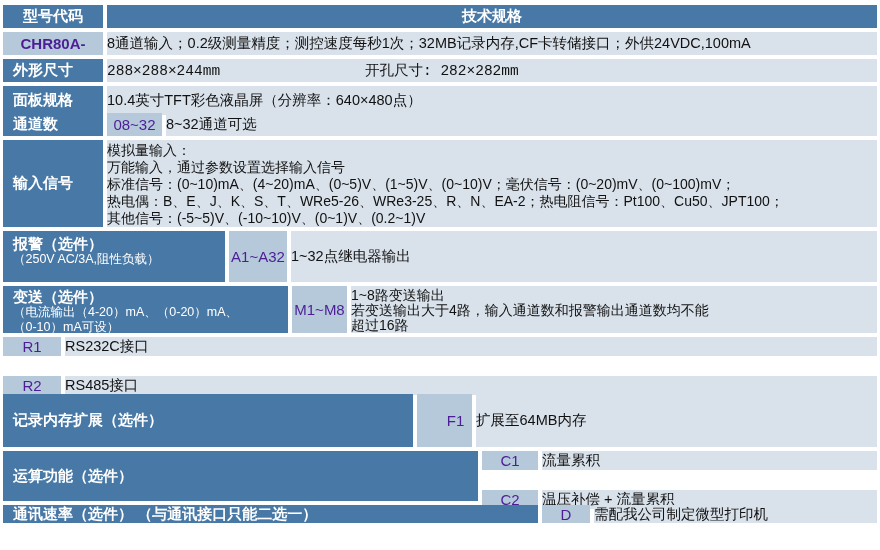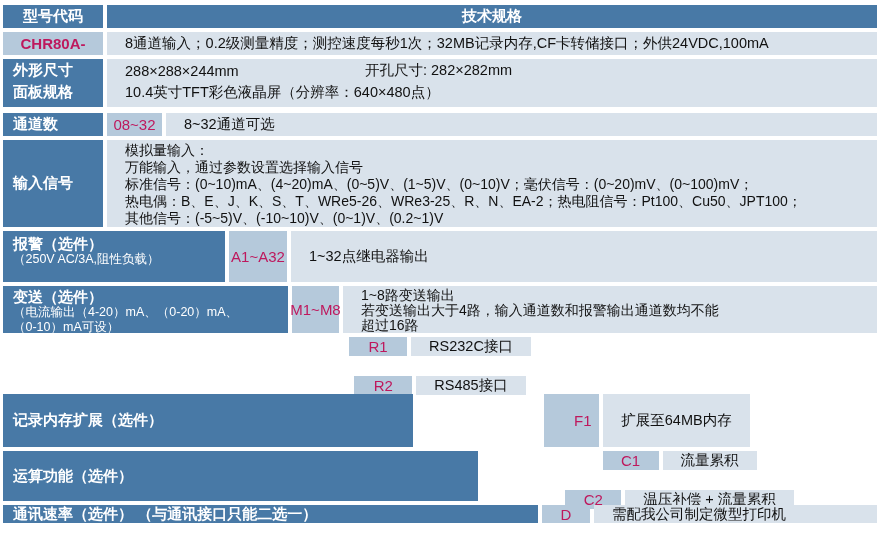--- a/index.html
+++ b/index.html
@@ -6,29 +6,29 @@
   .page{position:relative;width:880px;height:550px;background:#fff;
         font-family:"Liberation Sans",sans-serif;color:#111;overflow:hidden;}
   .row{position:absolute;left:3px;right:3px;display:flex;gap:4px;}
   .cell{box-sizing:border-box;}
   .lbl{background:var(--dark);color:#fff;font-weight:bold;font-size:15px;
        display:flex;align-items:center;padding:0 10px;flex-shrink:0;}
   .lbl.multi{flex-direction:column;align-items:flex-start;justify-content:flex-start;padding-top:2px;}
   .lbl .sub{font-size:12.5px;font-weight:normal;line-height:15px;}
   .lbl .main{line-height:17px;}
   .hdr{justify-content:center;padding:8px;text-align:center;}
-  .code{background:var(--code);color:#be185d;font-size:15px;display:flex;
+  .code{background:var(--code);color:#4c1d95;font-size:15px;display:flex;
         align-items:center;justify-content:center;flex-shrink:0;}
   .val{background:var(--content);color:#111;font-size:14.5px;display:flex;
-       align-items:center;padding:0 18px;flex:1;min-width:0;}
+       align-items:center;padding:0 0;flex:1;min-width:0;}
   .val.multi{flex-direction:column;align-items:flex-start;justify-content:flex-start;
              padding-top:2px;line-height:17px;font-size:14px;}
-  .optcol{flex:1;display:flex;flex-direction:column;gap:20px;min-width:0;align-items:center;}
+  .optcol{flex:1;display:flex;flex-direction:column;gap:20px;min-width:0;}
   .subrow{flex:1;display:flex;gap:4px;min-width:0;}
-  .rel{position:relative;}
+  .rel{position:relative;font-family:Liberation Mono, monospace;}
   .abs2{position:absolute;left:258px;top:0;height:100%;display:flex;align-items:center;}
 </style>
 </head>
 <body>
 
 <div class="page">
 
   <div class="row" style="top:5px;height:23px;">
     <div class="cell lbl hdr" style="width:100px;">型号代码</div>
     <div class="cell lbl hdr" style="flex:1;">技术规格</div>
@@ -40,21 +40,21 @@
   </div>
 
   <div class="row" style="top:59px;height:23px;">
     <div class="cell lbl" style="width:100px;">外形尺寸</div>
     <div class="cell val rel">
       <span>288×288×244mm</span>
       <span class="abs2">开孔尺寸: 282×282mm</span>
     </div>
   </div>
 
-  <div class="row" style="top:78px;height:29px;">
+  <div class="row" style="top:86px;height:29px;">
     <div class="cell lbl" style="width:100px;">面板规格</div>
     <div class="cell val">10.4英寸TFT彩色液晶屏（分辨率：640×480点）</div>
   </div>
 
   <div class="row" style="top:113px;height:23px;">
     <div class="cell lbl" style="width:100px;">通道数</div>
     <div class="cell code" style="width:55px;">08~32</div>
     <div class="cell val">8~32通道可选</div>
   </div>
 
@@ -77,21 +77,21 @@
     <div class="cell code" style="width:58px;">A1~A32</div>
     <div class="cell val">1~32点继电器输出</div>
   </div>
 
   <div class="row" style="top:286px;height:47px;">
     <div class="cell lbl multi" style="width:285px;">
       <div class="main">变送（选件）</div>
       <div class="sub">（电流输出（4-20）mA、（0-20）mA、</div>
       <div class="sub">（0-10）mA可设）</div>
     </div>
-    <div class="cell code" style="width:47px;">M1~M8</div>
+    <div class="cell code" style="width:55px;">M1~M8</div>
     <div class="cell val multi" style="line-height:15px;">
       <div>1~8路变送输出</div>
       <div>若变送输出大于4路，输入通道数和报警输出通道数均不能</div>
       <div>超过16路</div>
     </div>
   </div>
 
   <div class="row" style="top:337px;height:53px;">
     <div class="optcol">
       <div class="subrow">

